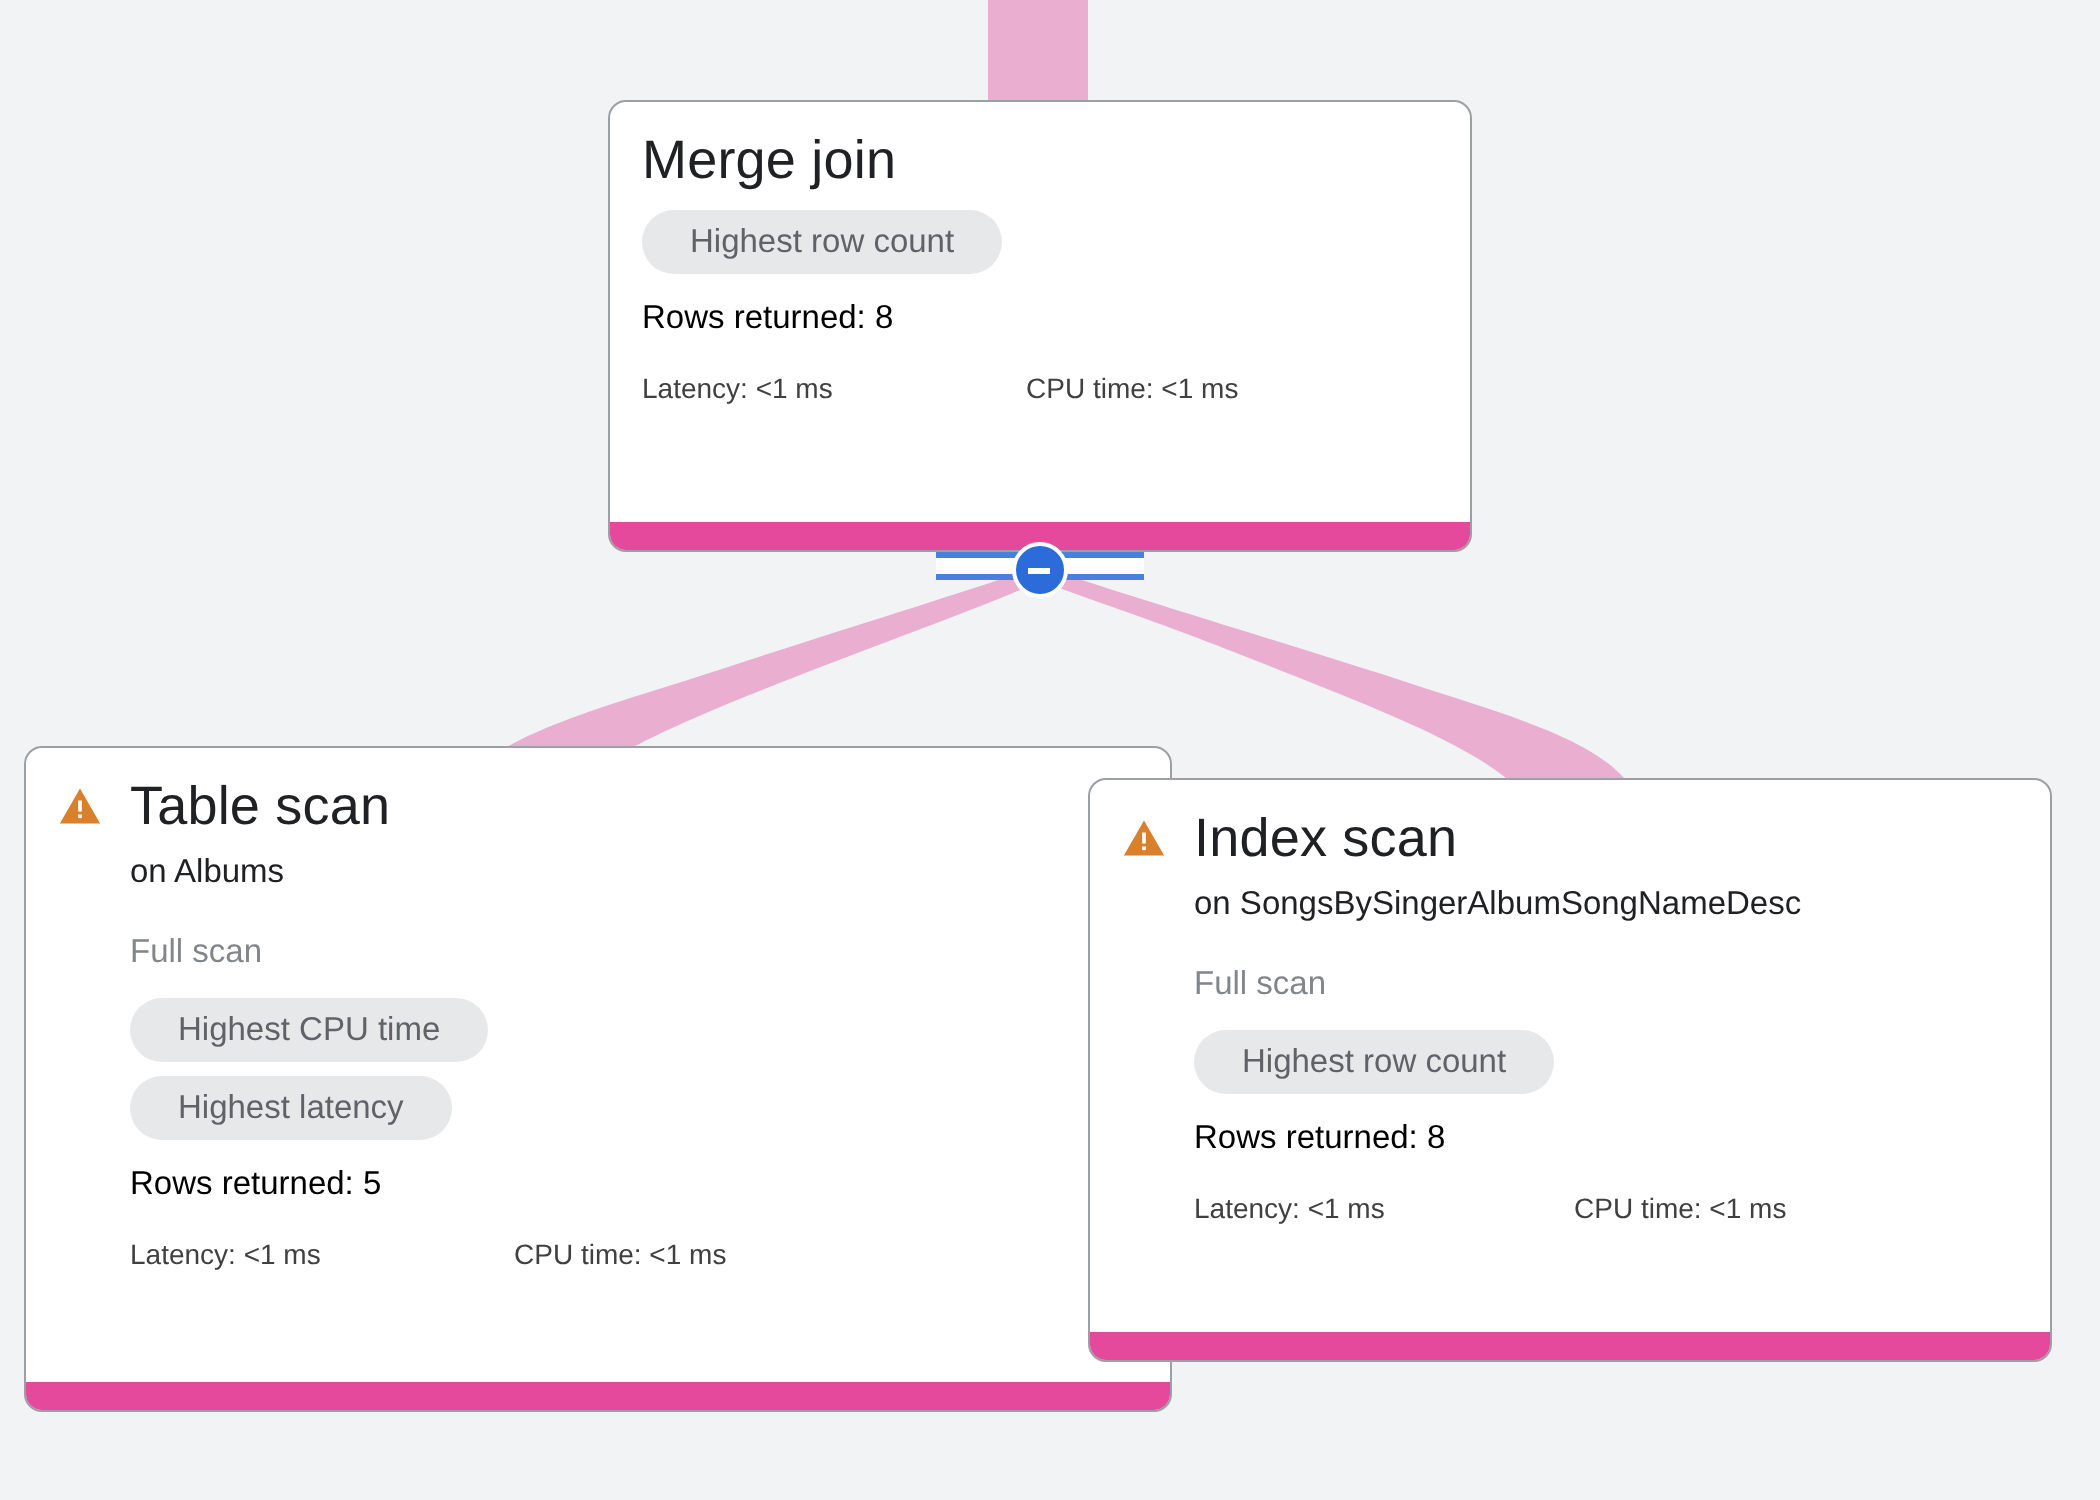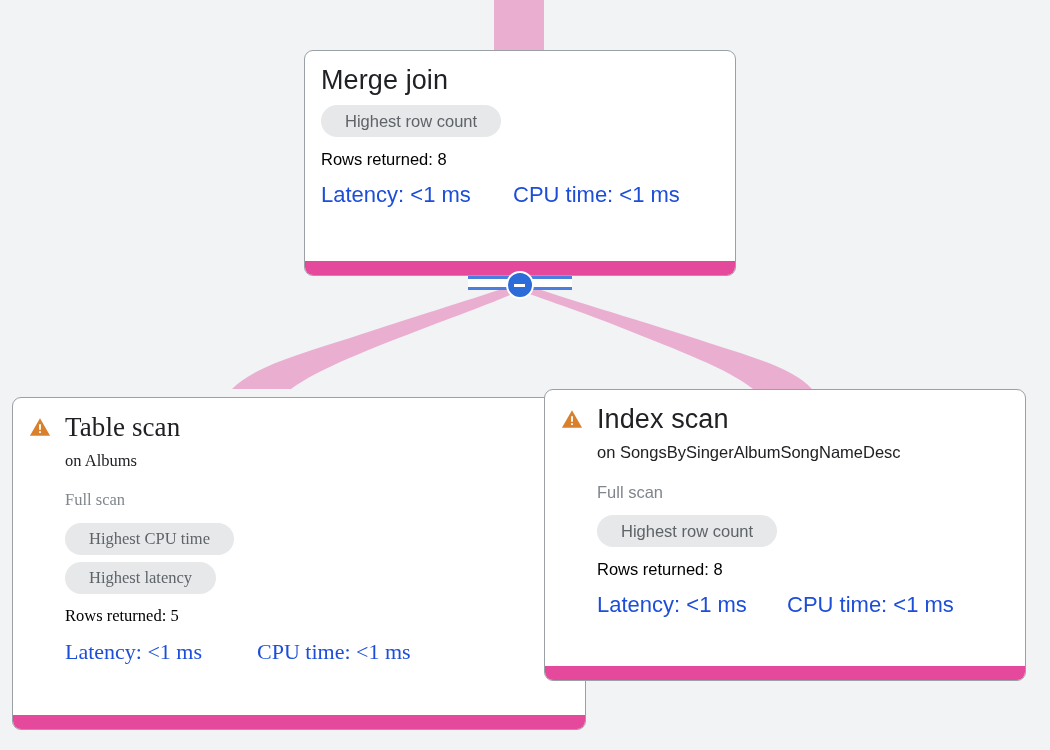--- a/index.html
+++ b/index.html
@@ -111,23 +111,23 @@
   }
 
   .metrics {
     display: flex;
     margin-top: 14px;
   }
   .metric {
     display: block;
   }
   .metric-label {
-    font-size: 22px;
+    font-size: 14px;
     line-height: 21px;
-    color: #1d4ed8;
+    color: #404040;
     white-space: nowrap;
   }
   .metric-bar {
     height: 14px;
     background: #d9802c;
     margin-top: 7px;
   }
 
   
   #node-merge-join {
@@ -135,24 +135,23 @@
     top: 50px;
     width: 432px;
     height: 226px;
   }
   #node-merge-join .node-body { padding-left: 16px; }
   #node-merge-join .metrics .metric:nth-child(1) { width: 192px; }
   #node-merge-join .metric-bar { width: 15px; }
 
   #node-table-scan {
     left: 12px;
-    top: 397px;
+    top: 373px;
     width: 574px;
     height: 333px;
-    font-family: Liberation Serif, serif;
   }
   #node-table-scan .metrics .metric:nth-child(1) { width: 192px; }
   #node-table-scan .metric:nth-child(1) .metric-bar { width: 78px; }
   #node-table-scan .metric:nth-child(2) .metric-bar { width: 78px; }
 
   #node-index-scan {
     left: 544px;
     top: 389px;
     width: 482px;
     height: 292px;

